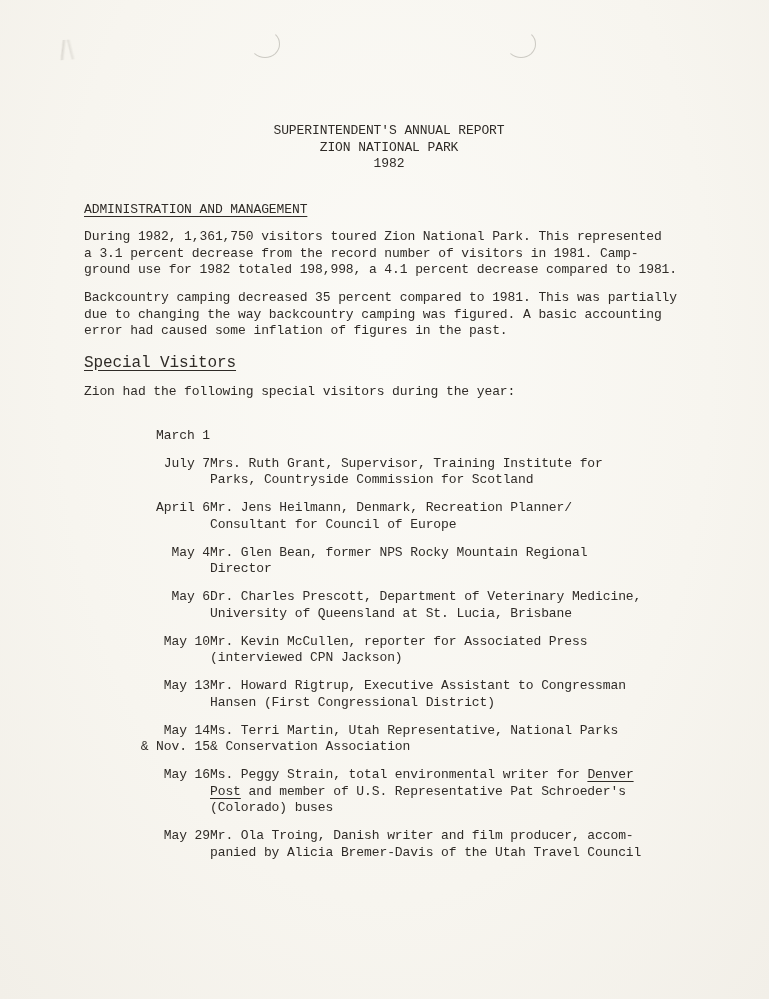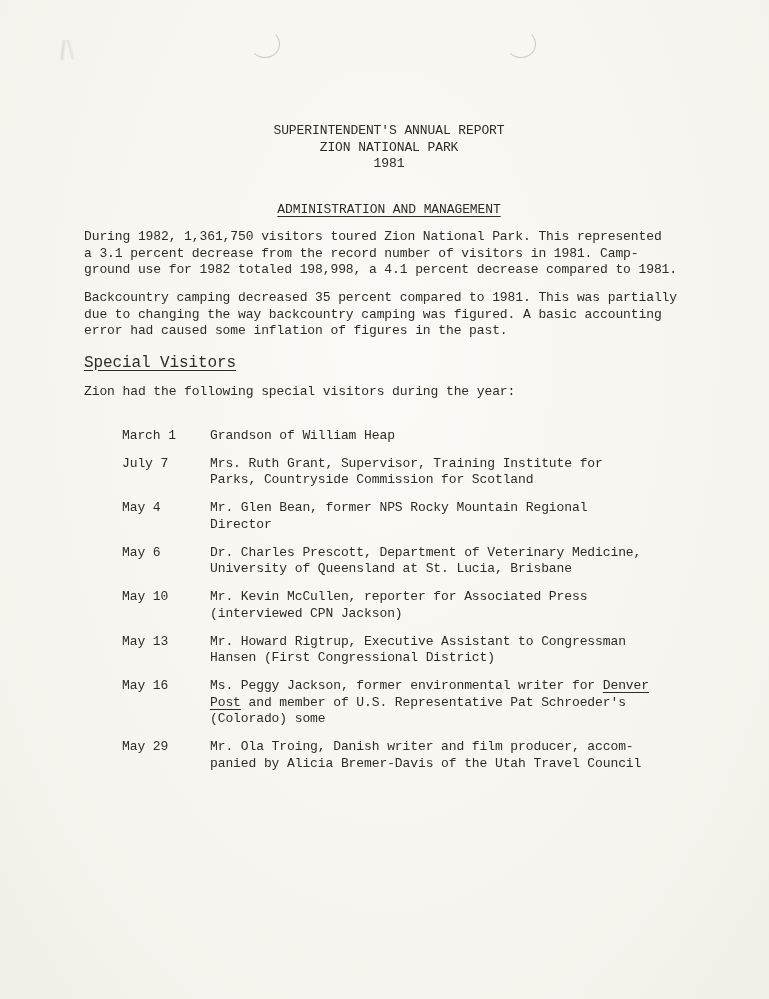--- a/index.html
+++ b/index.html
@@ -21,21 +21,20 @@
   .content {
     position: relative;
     padding: 123px 75px 0 84px;
   }
   .title-block { text-align: center; }
   .title-block div { white-space: pre; text-align: center; }
   .section-heading {
     margin: 29px 0 11px 0;
     font-size: 13px;
     font-weight: normal;
-    text-align: center;
   }
   .underlined {
     text-decoration: underline;
     text-underline-offset: 3px;
   }
   .para {
     margin: 0 0 11.5px 0;
     white-space: pre-line;
   }
   .sub-heading {
@@ -46,20 +45,21 @@
   .intro { margin-bottom: 27px; }
   .visitor-row {
     display: flex;
     margin-bottom: 11.5px;
   }
   .v-date {
     width: 88px;
     margin-left: 38px;
     flex: 0 0 88px;
     white-space: pre-line;
+    text-align: right;
   }
   .v-desc {
     flex: 1;
     white-space: pre-line;
   }
   .v-desc .u {
     text-decoration: underline;
     text-underline-offset: 3px;
   }
   
@@ -90,48 +90,52 @@
 <div class="page">
   <div class="smudge pencil"></div>
   <div class="smudge arc1"></div>
   <div class="smudge arc2"></div>
 
   <div class="content">
 
     <header class="title-block">
       <div>SUPERINTENDENT'S ANNUAL REPORT</div>
       <div>ZION NATIONAL PARK</div>
-      <div>1981</div>
+      <div>1982</div>
     </header>
 
     <h1 class="section-heading"><span class="underlined">ADMINISTRATION AND MANAGEMENT</span></h1>
 
     <p class="para">During 1982, 1,361,750 visitors toured Zion National Park.  This represented
 a 3.1 percent decrease from the record number of visitors in 1981.  Camp-
 ground use for 1982 totaled 198,998, a 4.1 percent decrease compared to 1981.</p>
     <p class="para">Backcountry camping decreased 35 percent compared to 1981.  This was partially
 due to changing the way backcountry camping was figured.  A basic accounting
 error had caused some inflation of figures in the past.</p>
 
     <h2 class="sub-heading"><span class="underlined">Special Visitors</span></h2>
 
     <p class="para intro">Zion had the following special visitors during the year:</p>
 
     <div class="visitors">
   <div class="visitor-row">
     <div class="v-date">March 1</div>
-    <div class="v-desc"><span>Grandson of William Heap</span></div>
   </div>
 
   <div class="visitor-row">
     <div class="v-date">July 7</div>
     <div class="v-desc"><span>Mrs. Ruth Grant, Supervisor, Training Institute for
 Parks, Countryside Commission for Scotland</span></div>
   </div>
 
+  <div class="visitor-row">
+    <div class="v-date">April 6</div>
+    <div class="v-desc"><span>Mr. Jens Heilmann, Denmark, Recreation Planner/
+Consultant for Council of Europe</span></div>
+  </div>
 
   <div class="visitor-row">
     <div class="v-date">May 4</div>
     <div class="v-desc"><span>Mr. Glen Bean, former NPS Rocky Mountain Regional
 Director</span></div>
   </div>
 
   <div class="visitor-row">
     <div class="v-date">May 6</div>
     <div class="v-desc"><span>Dr. Charles Prescott, Department of Veterinary Medicine,
@@ -143,26 +147,32 @@
     <div class="v-desc"><span>Mr. Kevin McCullen, reporter for Associated Press
 (interviewed CPN Jackson)</span></div>
   </div>
 
   <div class="visitor-row">
     <div class="v-date">May 13</div>
     <div class="v-desc"><span>Mr. Howard Rigtrup, Executive Assistant to Congressman
 Hansen (First Congressional District)</span></div>
   </div>
 
+  <div class="visitor-row">
+    <div class="v-date">May 14
+&amp; Nov. 15</div>
+    <div class="v-desc"><span>Ms. Terri Martin, Utah Representative, National Parks
+&amp; Conservation Association</span></div>
+  </div>
 
   <div class="visitor-row">
     <div class="v-date">May 16</div>
-    <div class="v-desc"><span>Ms. Peggy Jackson, former environmental writer for </span><span class="u">Denver
+    <div class="v-desc"><span>Ms. Peggy Strain, total environmental writer for </span><span class="u">Denver
 Post</span><span> and member of U.S. Representative Pat Schroeder's
-(Colorado) some</span></div>
+(Colorado) buses</span></div>
   </div>
 
   <div class="visitor-row">
     <div class="v-date">May 29</div>
     <div class="v-desc"><span>Mr. Ola Troing, Danish writer and film producer, accom-
 panied by Alicia Bremer-Davis of the Utah Travel Council</span></div>
   </div>
 </div>
   </div>
 </div>

